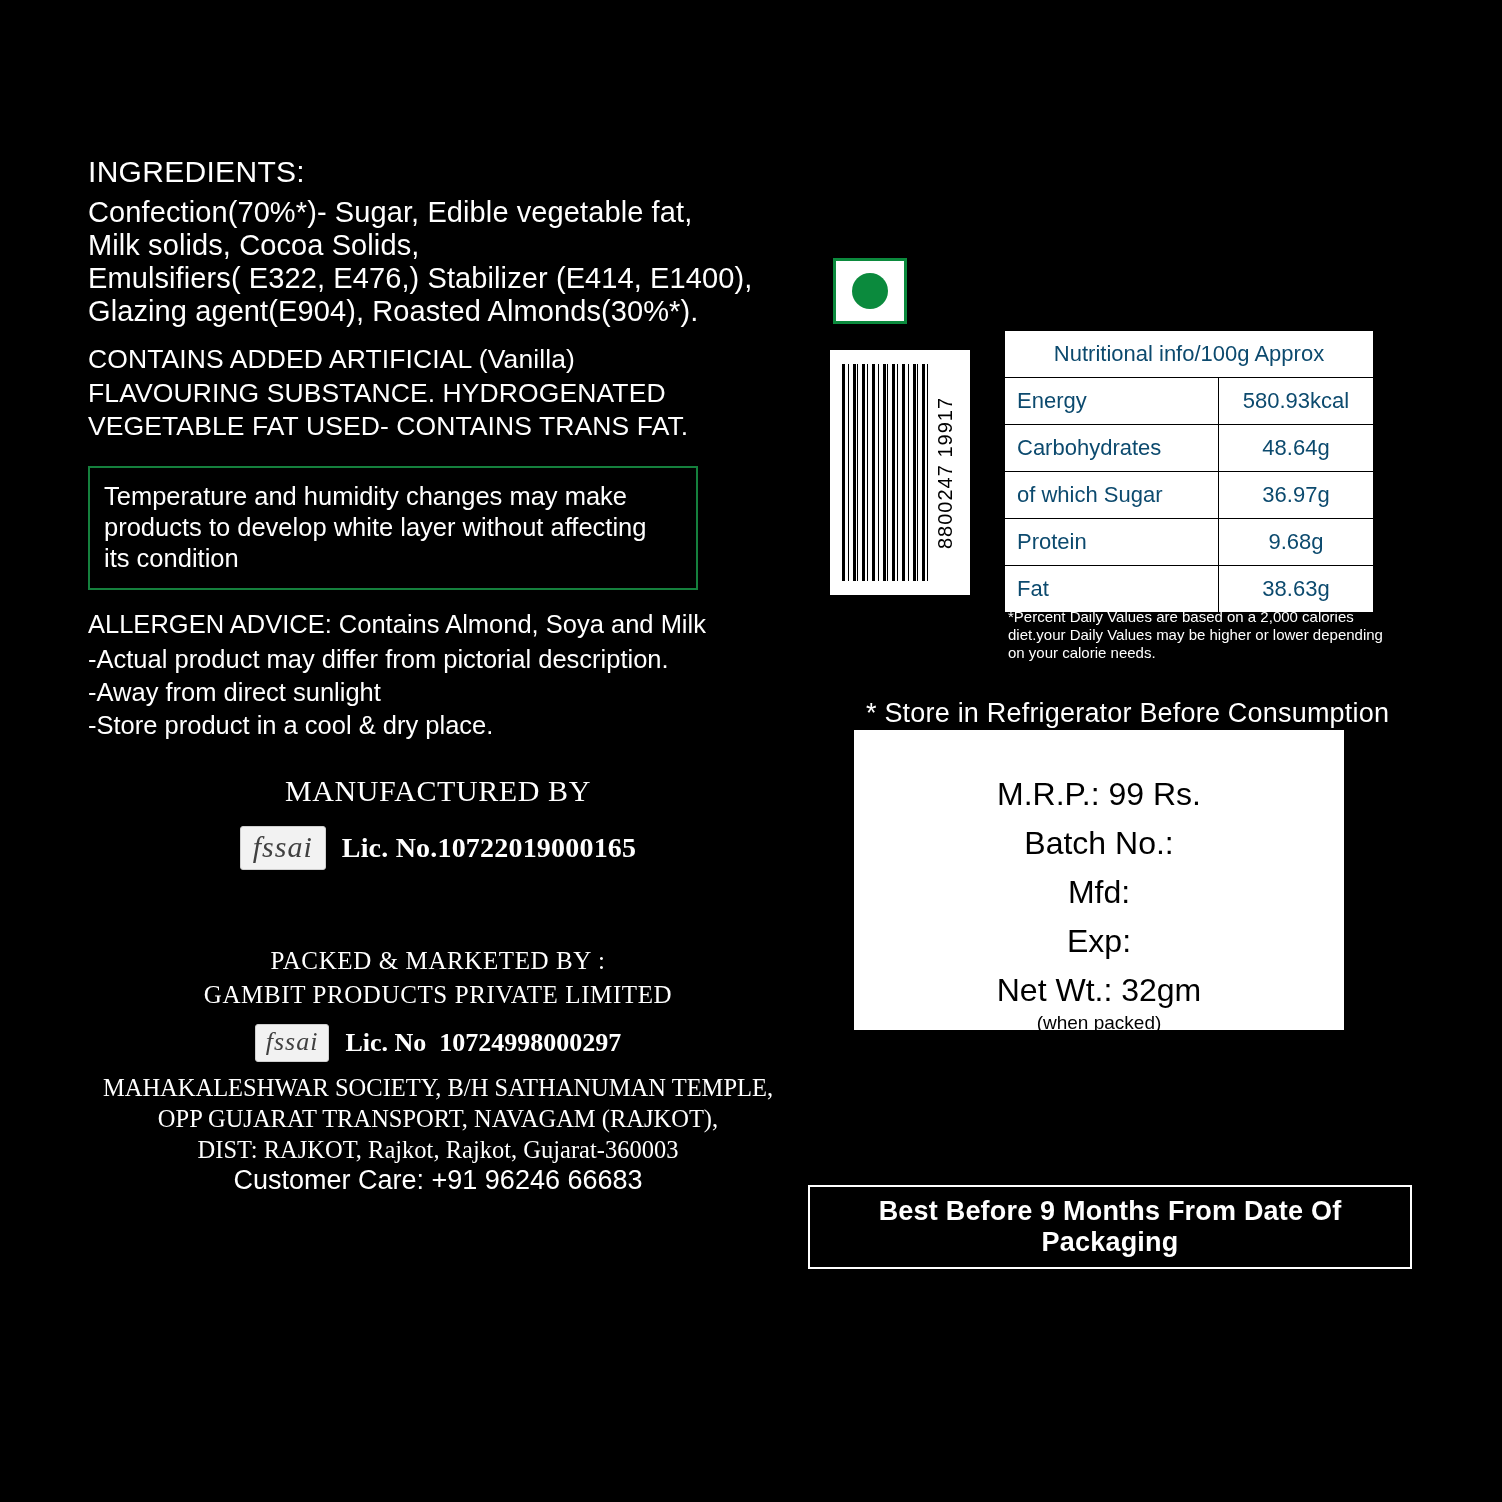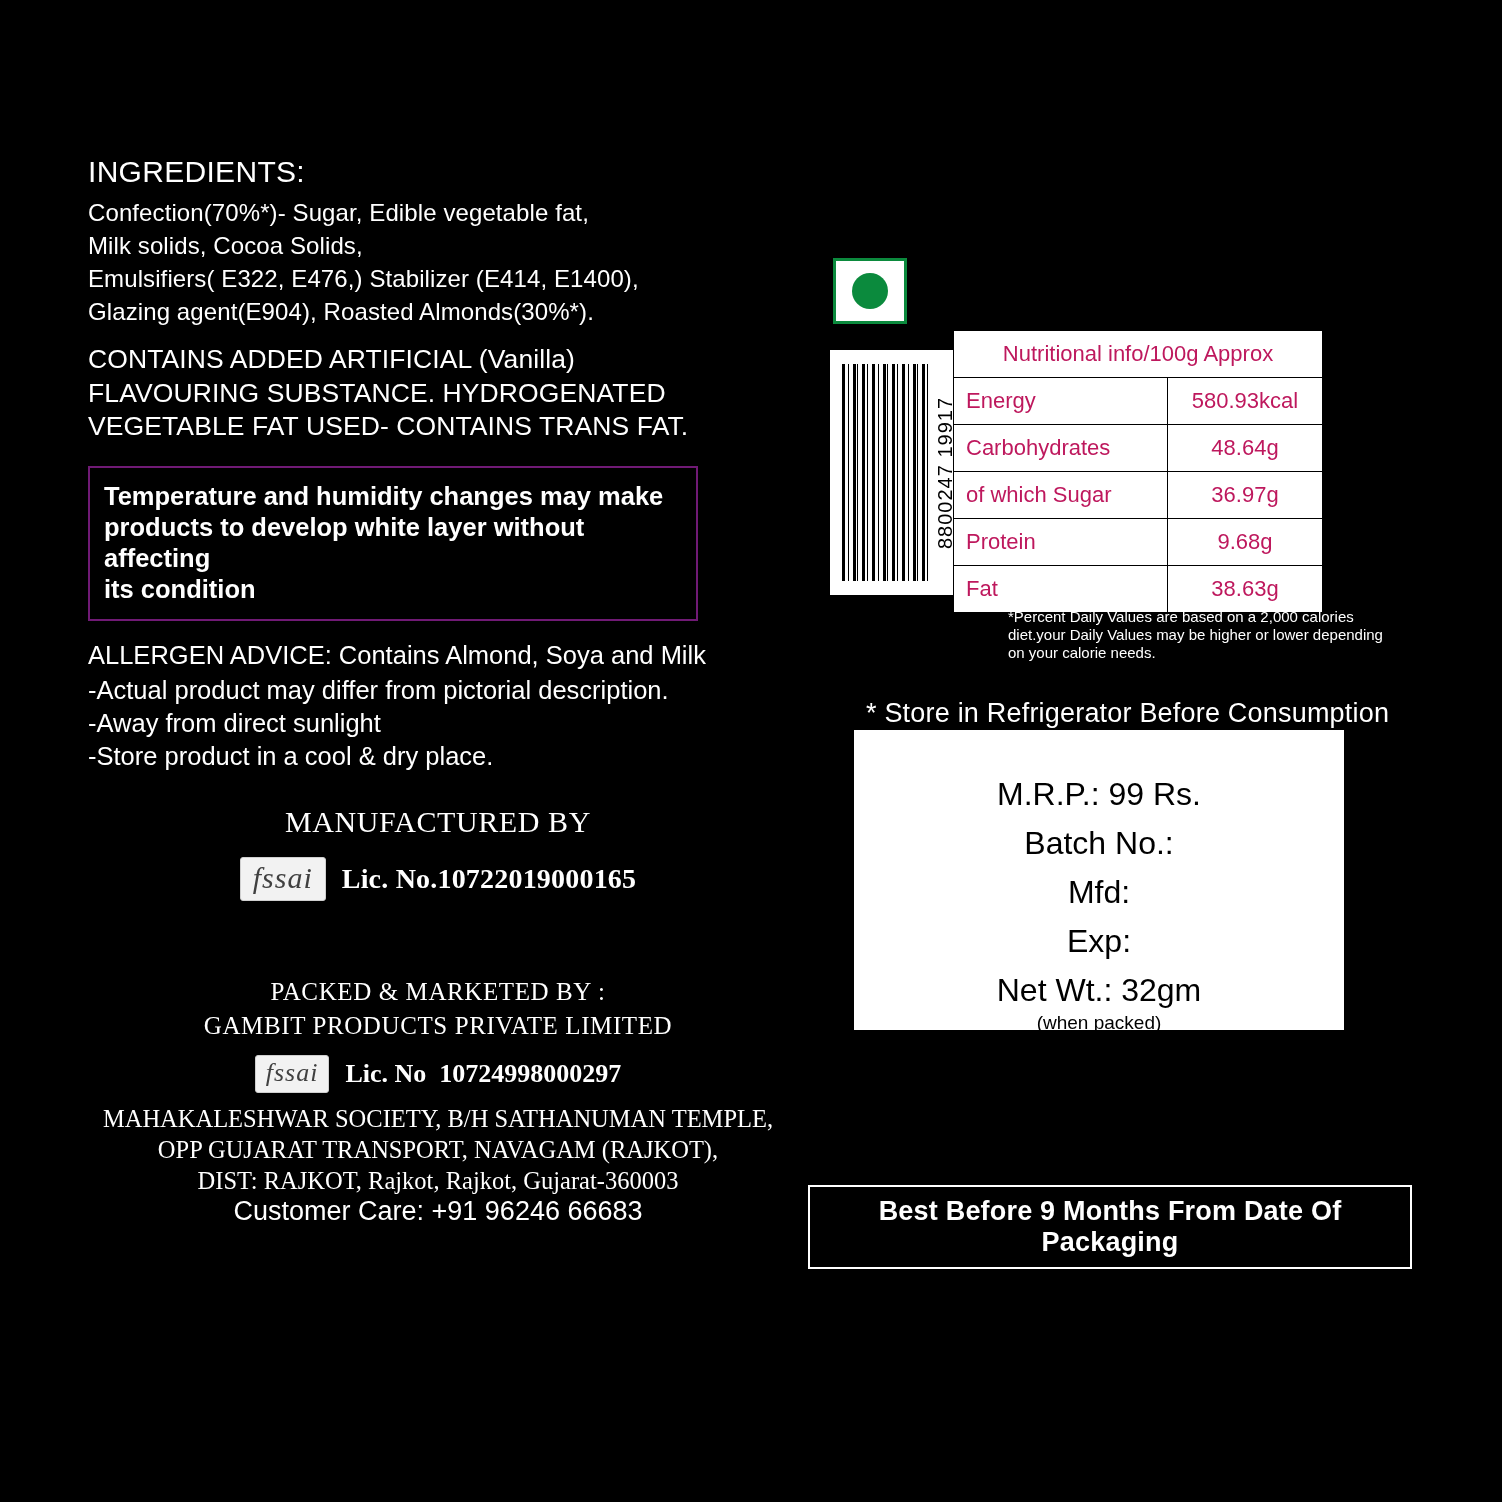--- a/index.html
+++ b/index.html
@@ -24,38 +24,37 @@
     top: 155px;
     width: 700px;
   }
 
   .ing-title {
     font-size: 30px;
     letter-spacing: 0.3px;
     margin-bottom: 7px;
   }
   .ing-line {
-    font-size: 24px;
+    font-size: 29px;
     line-height: 33px;
     letter-spacing: 0.1px;
   }
   .contains-block {
     margin-top: 15px;
     font-size: 26.5px;
     line-height: 33.5px;
     letter-spacing: 0.1px;
   }
 
   .temp-box {
     margin-top: 22px;
-    border: 2px solid #701a75;
+    border: 2px solid #15803d;
     padding: 13px 14px 14px 14px;
     width: 578px;
     box-sizing: content-box;
-    font-weight: bold;
   }
   .temp-box div {
     font-size: 25.5px;
     line-height: 31px;
   }
 
   .allergen {
     margin-top: 18px;
     font-size: 25.5px;
     line-height: 33px;
@@ -204,25 +203,25 @@
     letter-spacing: 1px;
     margin: 14px 6px 14px 4px;
     display: flex;
     align-items: center;
     justify-content: center;
   }
 
   
   .nut-table {
     position: absolute;
-    left: 953px;
+    left: 1004px;
     top: 330px;
     width: 370px;
     background: #ffffff;
-    color: #be185d;
+    color: #0c4a6e;
     border: 1px solid #000;
     border-collapse: collapse;
     font-family: "Liberation Sans", sans-serif;
   }
   .nut-table td {
     border: 1px solid #000;
     padding: 10px 12px;
     font-size: 22px;
   }
   .nut-table td.val {

